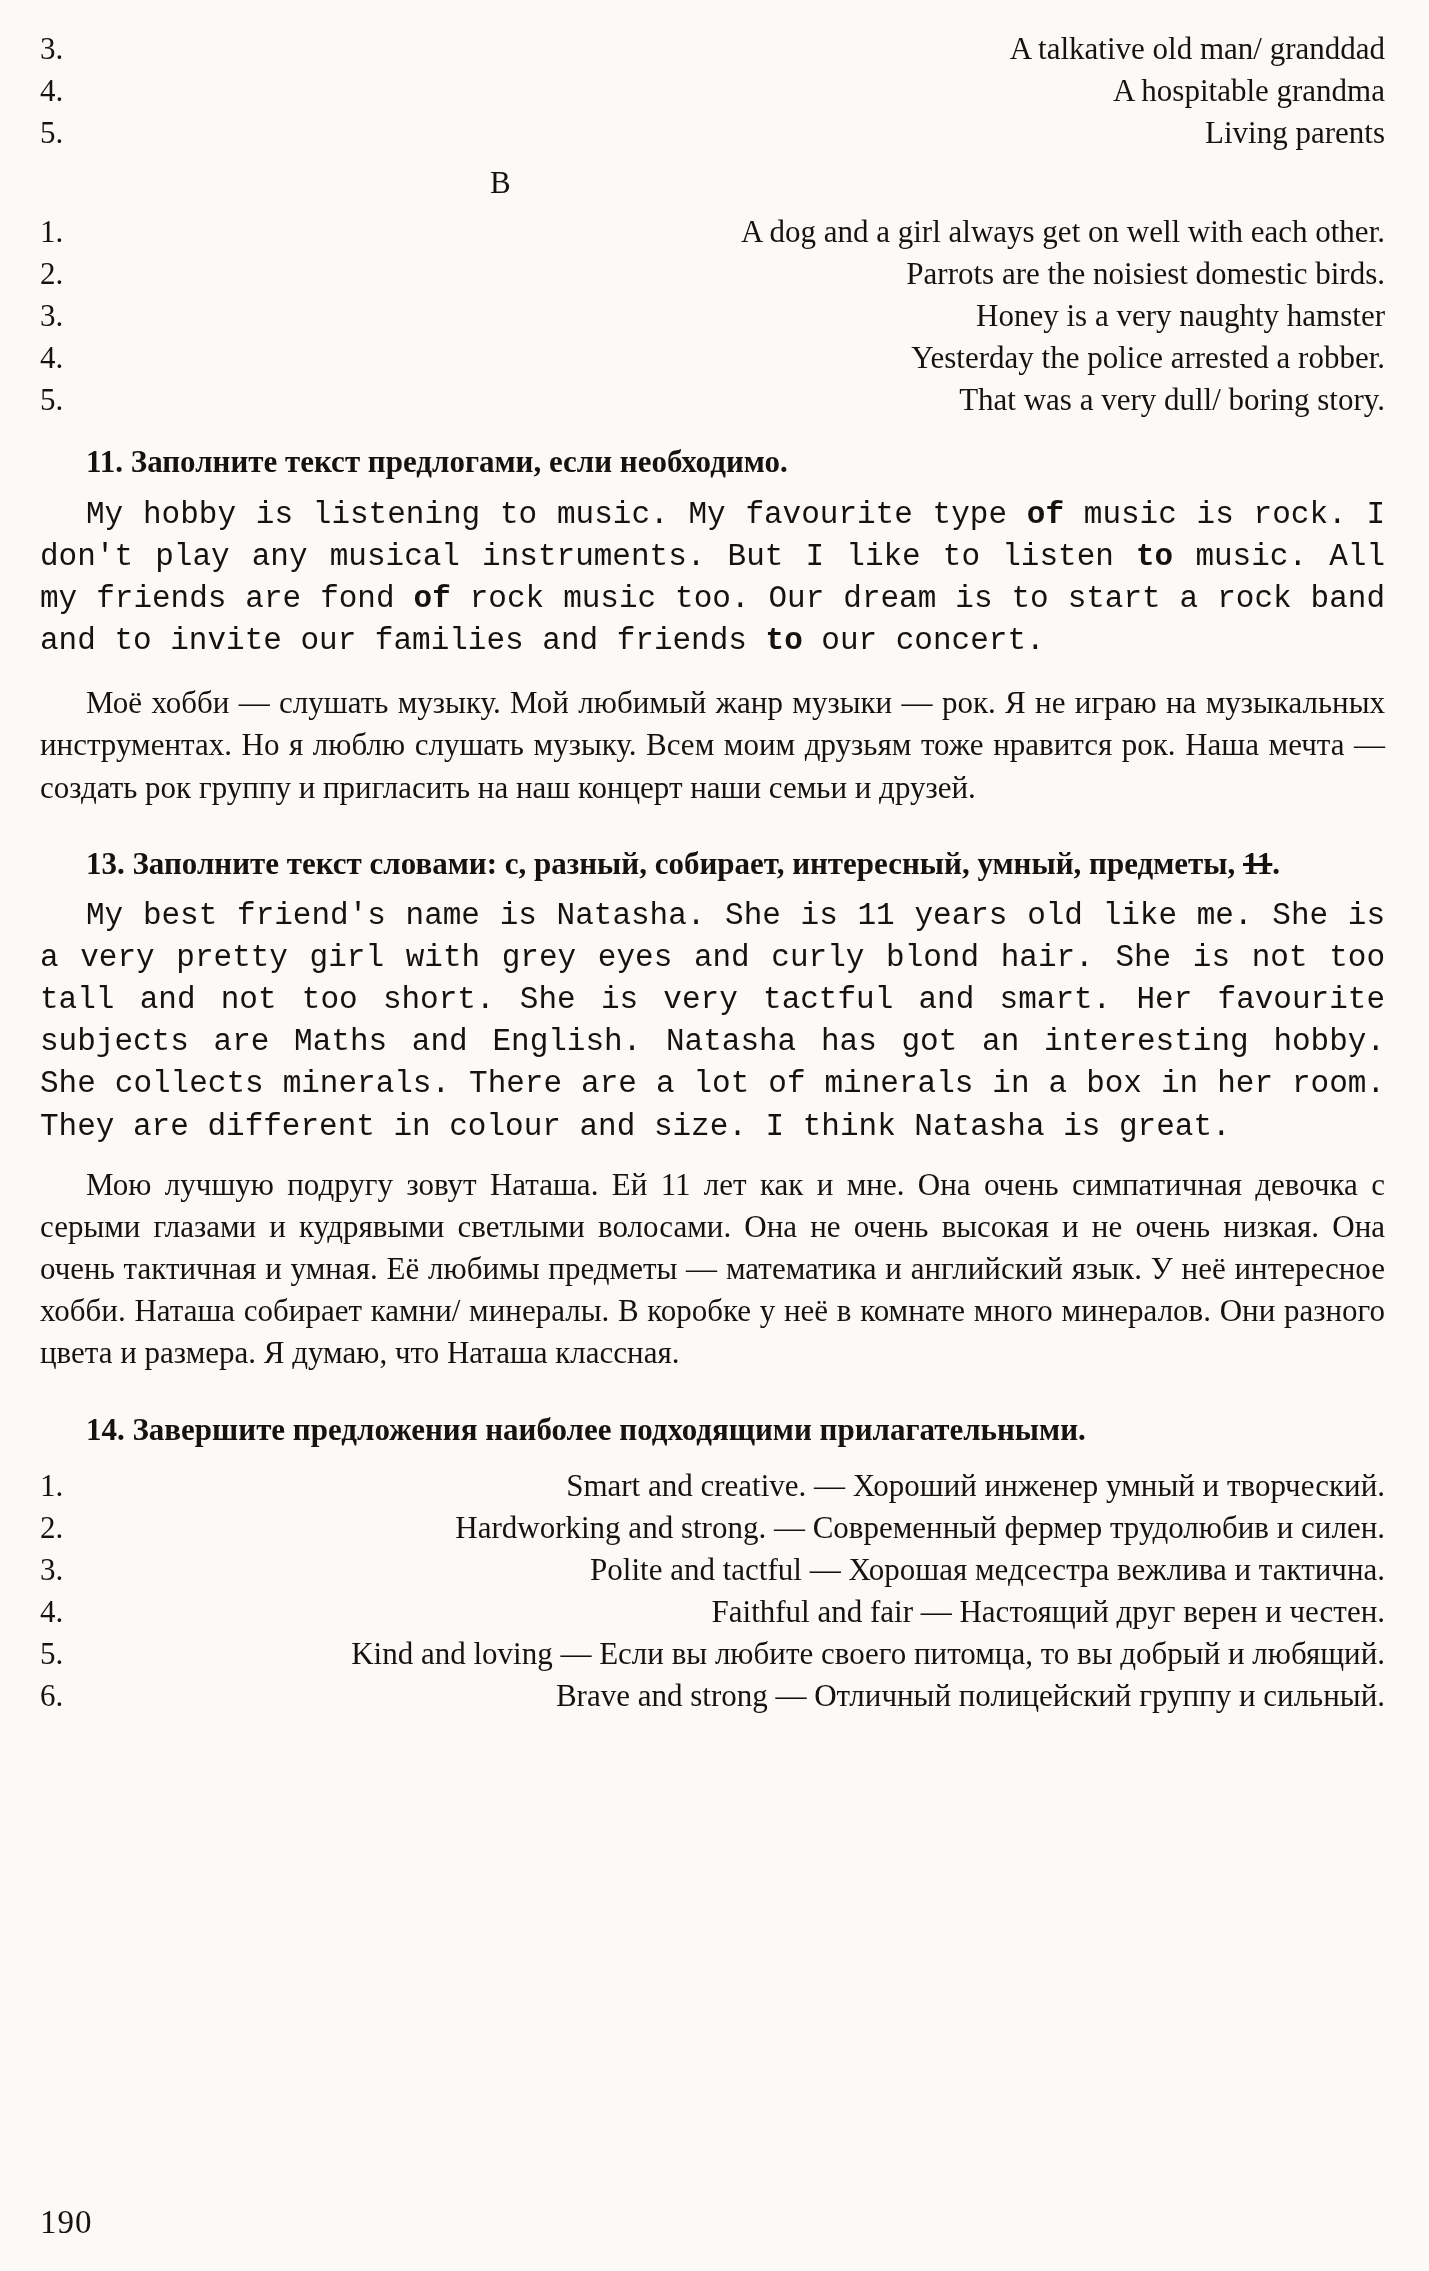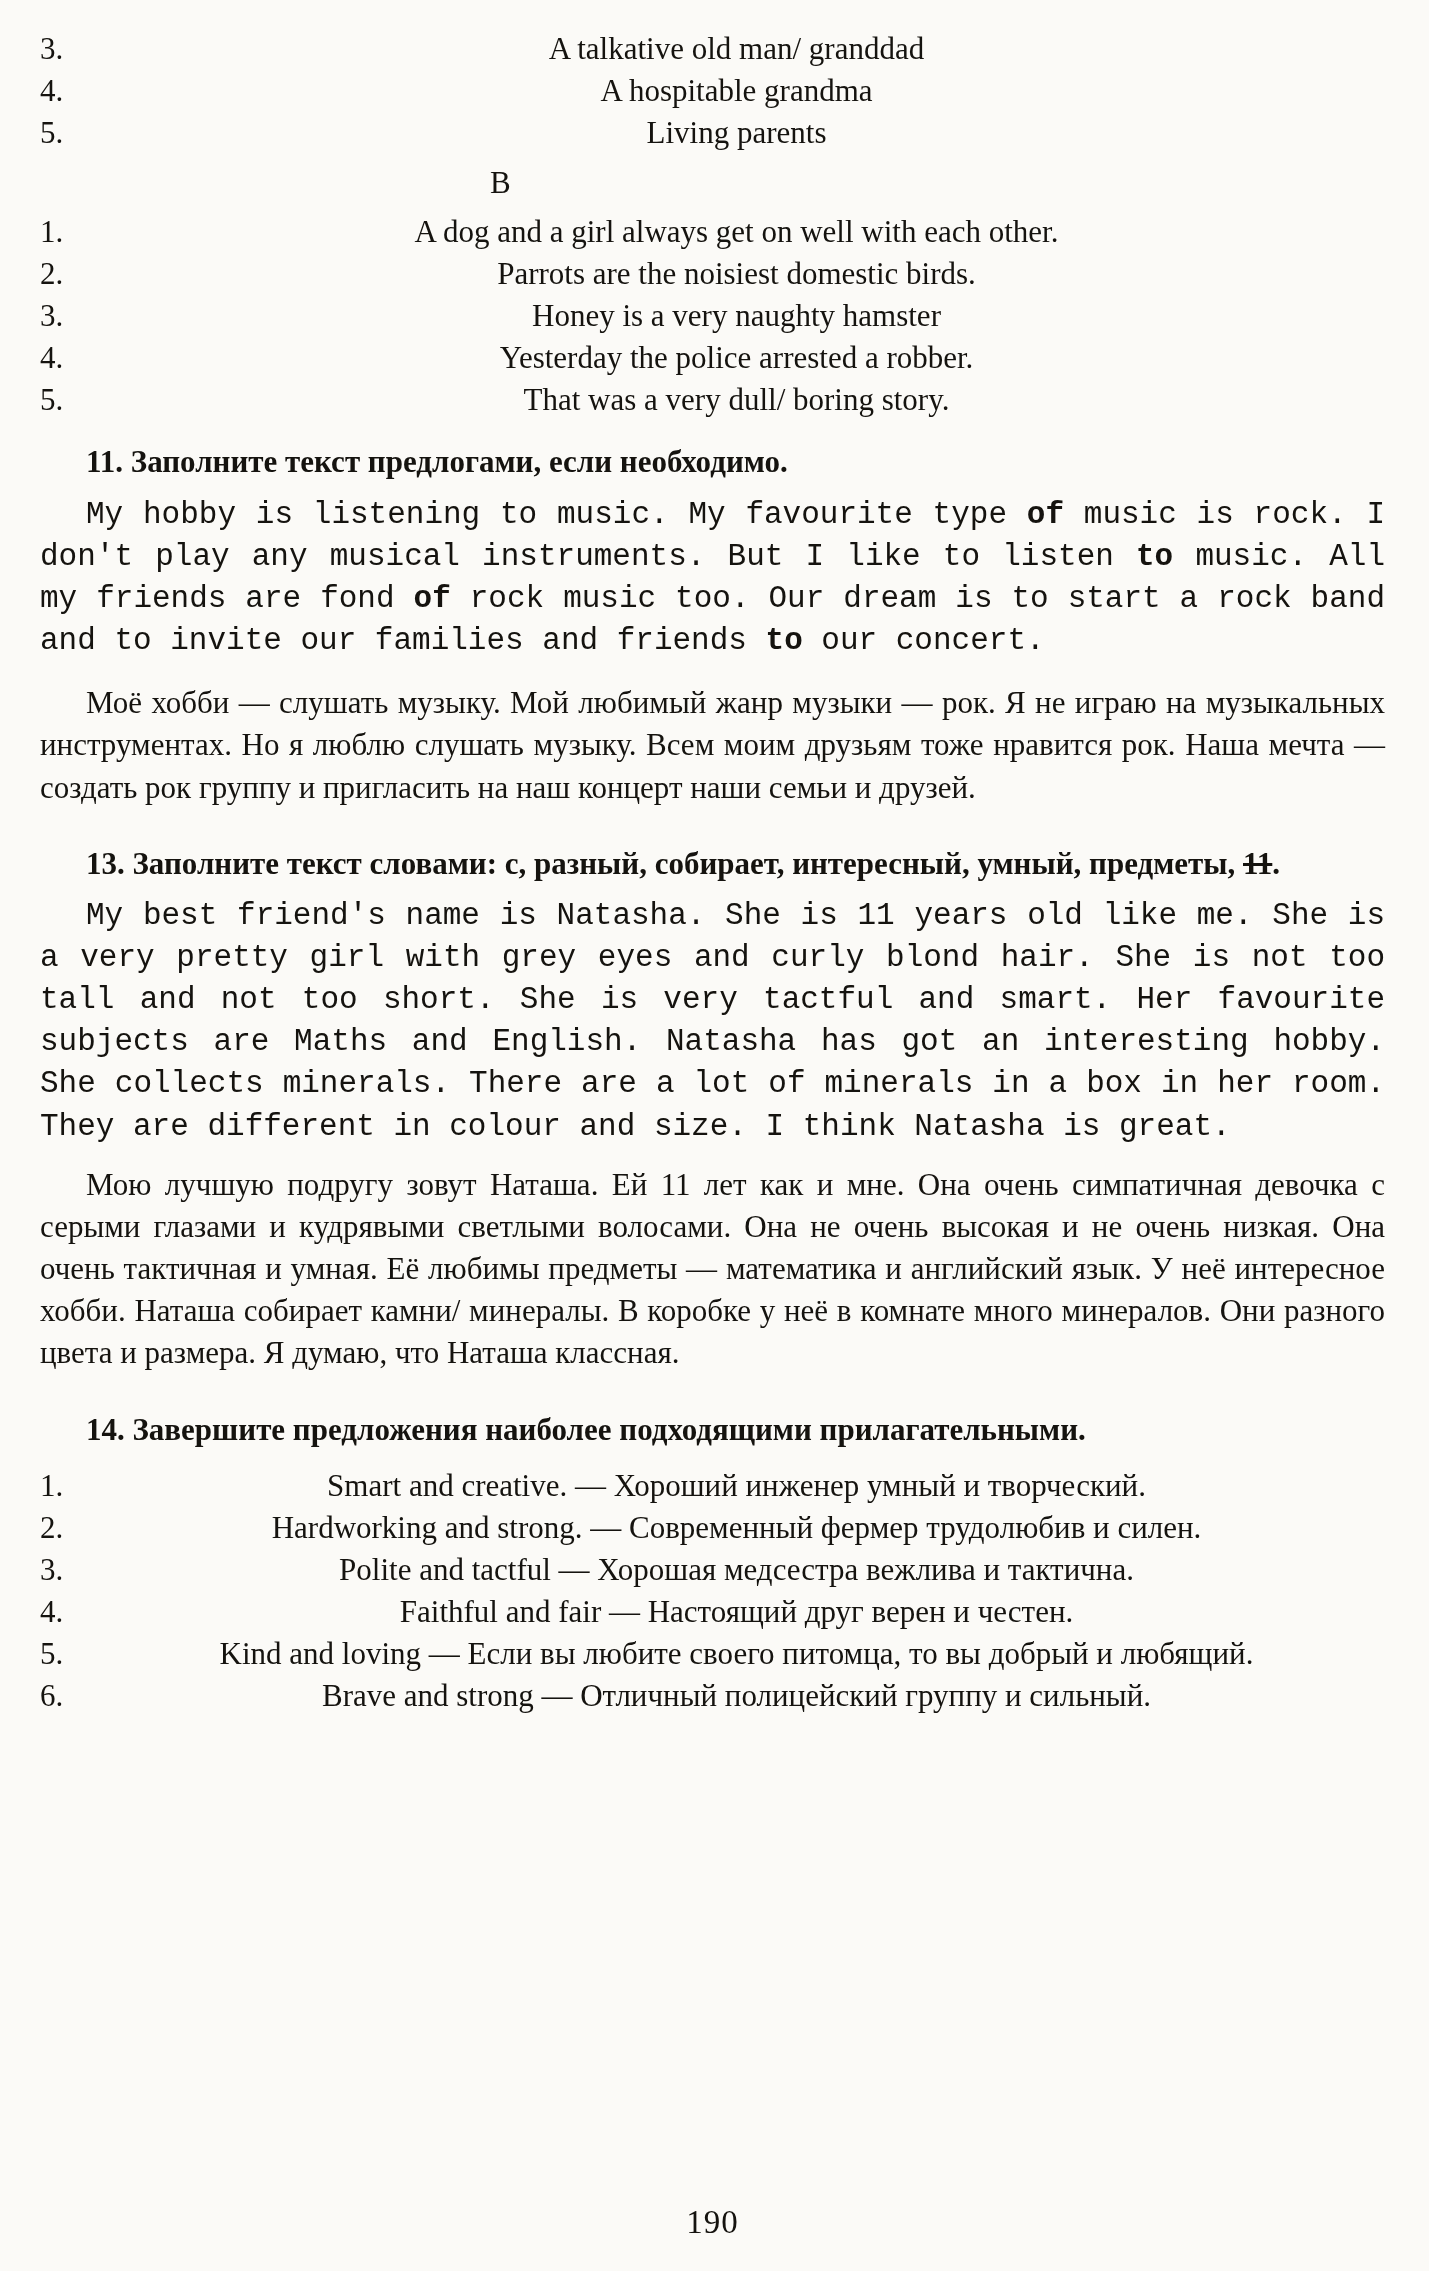--- a/index.html
+++ b/index.html
@@ -19,21 +19,21 @@
     line-height: 1.36;
     box-sizing: border-box;
     padding: 28px 44px 26px 40px;
     display: flex;
     flex-direction: column;
     overflow: hidden;
   }
   .list { margin: 0 0 2px 0; }
   .li { display: flex; align-items: flex-start; }
   .li .num { flex: 0 0 48px; }
-  .li .txt { flex: 1; text-align: center; }
+  .li .txt { flex: 1; text-align: right; }
   .section-label {
     margin: 6px 0 6px 450px;
     font-weight: normal;
   }
   .heading {
     font-weight: bold;
     text-indent: 46px;
     text-align: justify;
     margin: 18px 0 10px 0;
   }
@@ -41,21 +41,20 @@
     text-indent: 46px;
     text-align: justify;
     margin: 0 0 16px 0;
   }
   .para-tight { margin-bottom: 4px; font-family: Liberation Mono, monospace; }
   .answers { margin-top: 4px; }
   .page-number {
     margin-top: auto;
     font-size: 33px;
     letter-spacing: 1px;
-    text-align: center;
   }
   .seg-b { font-weight: bold; }
   .seg-s { text-decoration: line-through; }
 </style>
 </head>
 <body>
 
 <div class="page">
 
   <div class="list">

